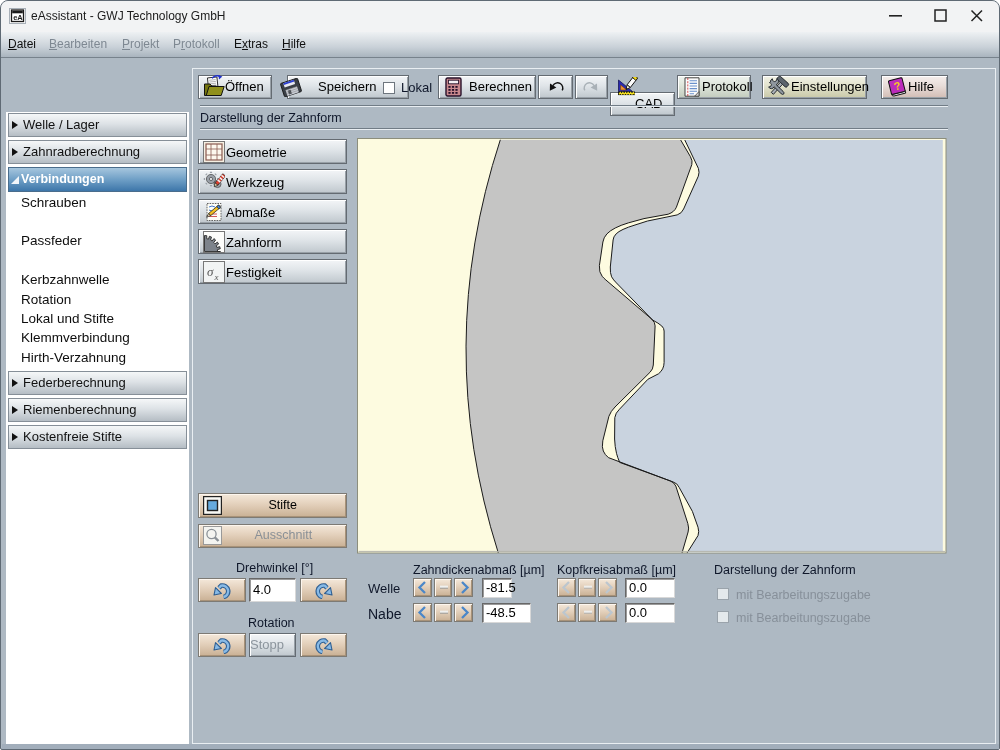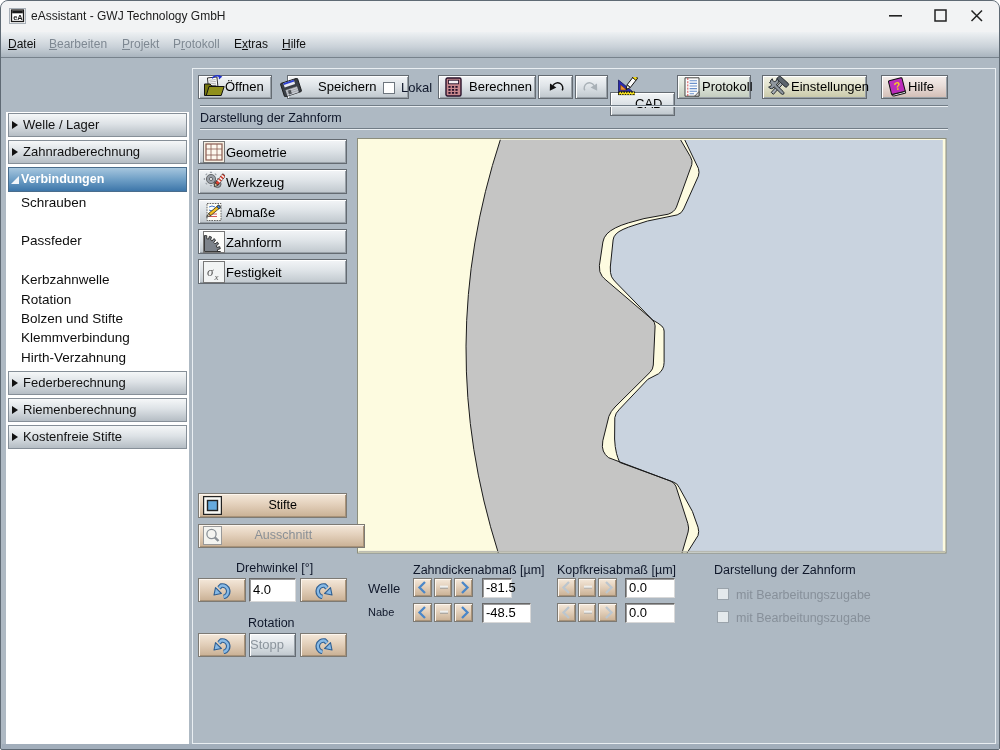--- a/index.html
+++ b/index.html
@@ -105,21 +105,21 @@
     <div class="item" style="top:119.3px">
         <span class="txt">Passfeder</span>
       </div>
     <div class="item" style="top:158.1px">
         <span class="txt">Kerbzahnwelle</span>
       </div>
     <div class="item" style="top:177.5px">
         <span class="txt">Rotation</span>
       </div>
     <div class="item" style="top:196.9px">
-        <span class="txt">Bolzen und Stifte</span>
+        <span class="txt">Lokal und Stifte</span>
       </div>
     <div class="item" style="top:216.3px">
         <span class="txt">Klemmverbindung</span>
       </div>
     <div class="item" style="top:235.7px">
         <span class="txt">Hirth-Verzahnung</span>
       </div>
     <div class="hdr" style="top:259px">
         <span class="tri"></span>
         <span class="txt">Federberechnung</span>
@@ -226,39 +226,39 @@
       L 601.8,439.8 Q 600.7,446.5 602.3,450 Q 603.9,453.8 607.4,456.6
       L 669.4,480 Q 673,481.4 674.8,485 L 686.8,522.4
       Q 688.3,527.4 687.1,531 L 681.1,551.6"></path>
     <path fill="none" stroke="#1a1a1a" stroke-width="1" d="M 499.3,138.8 Q 431.8,345 497.2,551.6"></path>
     <line x1="357.5" y1="550.4" x2="944" y2="550.4" stroke="#b4b4ac" stroke-width="1"></line>
   </svg>
 
   <div class="bbtn" id="bb-totale" style="left:196.5px;top:492px;width:149px;height:24.5px">
       <span class="abs" style="left:70px;top:3.5px">Stifte</span>
     </div>
-  <div class="bbtn" id="bb-ausschnitt" style="left:196.5px;top:522.5px;width:167px;height:24.5px">
+  <div class="bbtn" id="bb-ausschnitt" style="left:196.5px;top:522.5px;width:149px;height:24.5px">
       <span class="abs" style="left:56px;top:3.5px;color:#8a9096">Ausschnitt</span>
     </div>
 
   <div class="lbl" style="left:235px;top:560px">Drehwinkel [°]</div>
   <div class="bbtn sp" id="dw-l" style="left:197px;top:577px;width:48px;height:24px"></div>
   <div class="field" style="left:248px;top:577px;width:47px;height:24px;line-height:22px">4.0</div>
   <div class="bbtn sp" id="dw-r" style="left:299px;top:577px;width:47px;height:24px"></div>
   <div class="lbl" style="left:247px;top:615px">Rotation</div>
   <div class="bbtn sp" id="ro-l" style="left:197px;top:632px;width:48px;height:24px"></div>
   <div class="btn" style="left:248px;top:632px;width:47px;height:24px;">
       <span class="lab" style="top:3px;color:#8c959d">Stopp</span>
     </div>
   <div class="bbtn sp" id="ro-r" style="left:299px;top:632px;width:47px;height:24px"></div>
 
   <div class="lbl" style="left:412px;top:562px">Zahndickenabmaß [µm]</div>
   <div class="lbl" style="left:556px;top:562px">Kopfkreisabmaß [µm]</div>
   <div class="lbl" style="left:367px;top:580px;font-size:13px">Welle</div>
-  <div class="lbl" style="left:367px;top:605px;font-size:11px">Nabe</div>
+  <div class="lbl" style="left:367px;top:605px;font-size:14px">Nabe</div>
   <div class="bbtn spn" id="w-l" style="left:412px;top:577px;width:19px;height:19px"></div>
   <div class="bbtn spn" id="w-m" style="left:433px;top:577px;width:18px;height:19px"></div>
   <div class="bbtn spn" id="w-r" style="left:453px;top:577px;width:19px;height:19px"></div>
   <div class="field" style="left:481px;top:577px;width:30px;height:19.5px;line-height:18px">-81.5</div>
   <div class="bbtn spn" id="n-l" style="left:412px;top:602px;width:19px;height:19px"></div>
   <div class="bbtn spn" id="n-m" style="left:433px;top:602px;width:18px;height:19px"></div>
   <div class="bbtn spn" id="n-r" style="left:453px;top:602px;width:19px;height:19px"></div>
   <div class="field" style="left:481px;top:602px;width:49px;height:19.5px;line-height:18px">-48.5</div>
   <div class="bbtn spn dis" id="k1-l" style="left:556px;top:577px;width:19px;height:19px"></div>
   <div class="bbtn spn dis" id="k1-m" style="left:577px;top:577px;width:18px;height:19px"></div>

